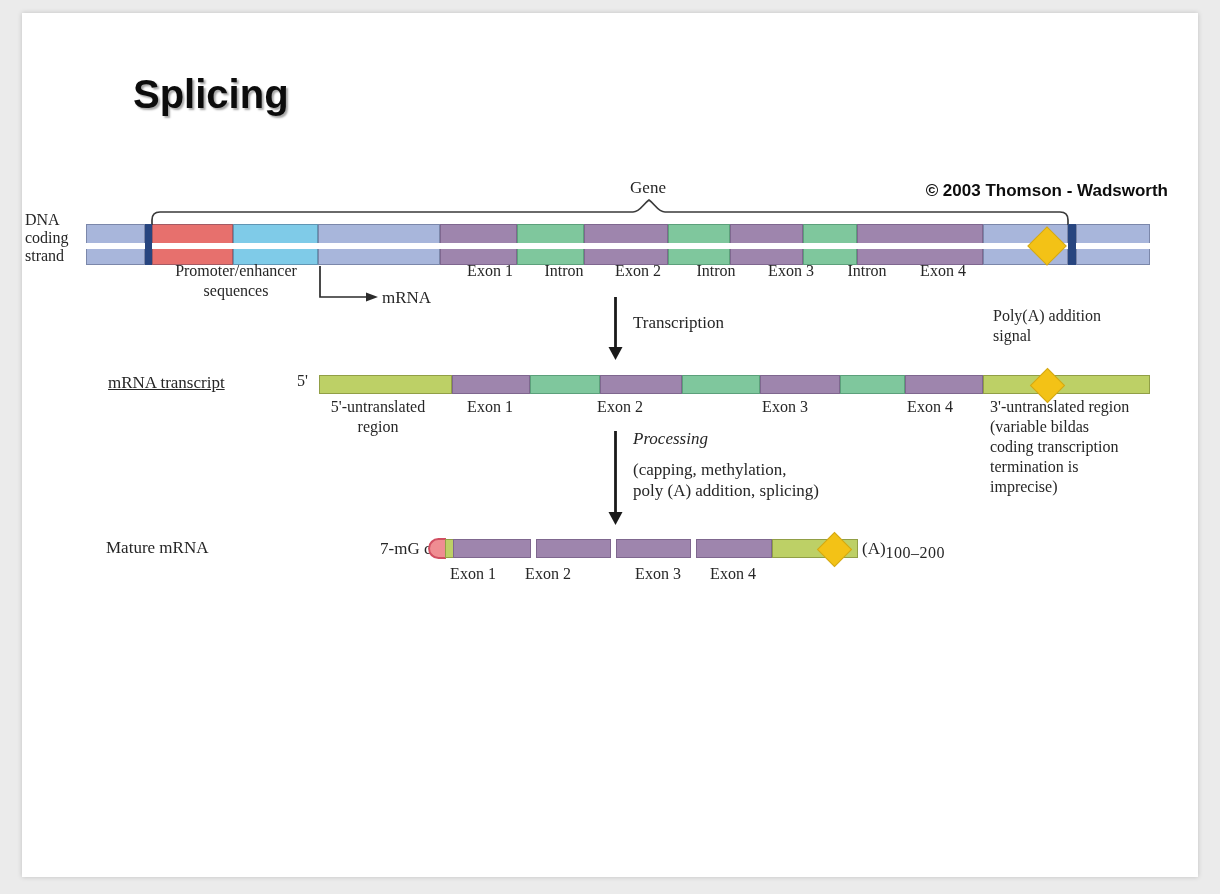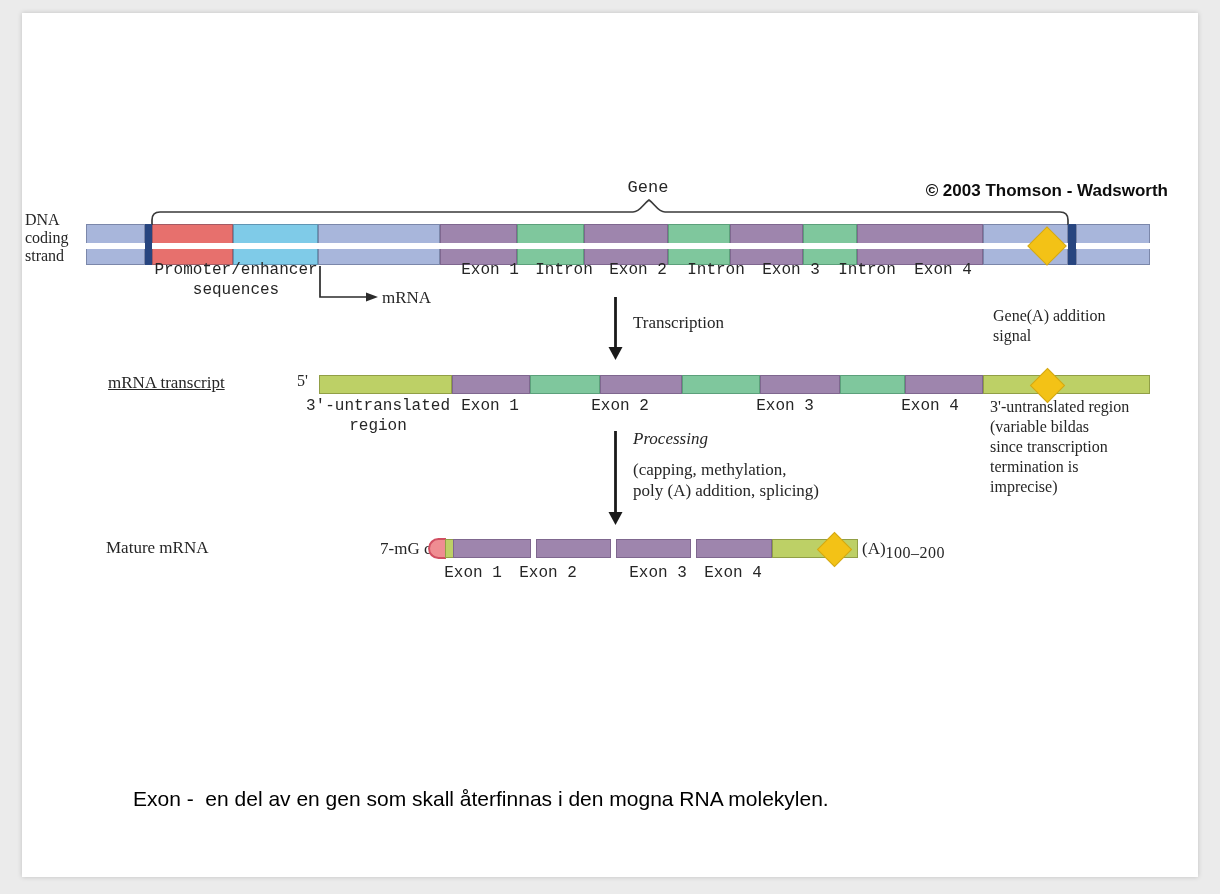--- a/index.html
+++ b/index.html
@@ -6,21 +6,21 @@
   #page{position:relative;width:1220px;height:894px;background:var(--background,#ebebeb);overflow:hidden;
         font-family:"Liberation Serif",serif;color:var(--text,#262626);}
   #slide{position:absolute;left:22px;top:13px;width:1176px;height:864px;background:var(--slide,#fff);
          box-shadow:0 0 5px rgba(0,0,0,.18);}
   .title{position:absolute;left:133px;top:72px;font-family:"Liberation Sans",sans-serif;
          font-size:40px;font-weight:700;color:#0c0c0c;text-shadow:2px 2px 2px rgba(0,0,0,.35);}
   .copyright{position:absolute;right:52px;top:181px;font-family:"Liberation Sans",sans-serif;
              font-size:17px;font-weight:700;color:#0d0d0d;}
   .lbl{position:absolute;font-size:16px;line-height:19px;white-space:nowrap;}
   .lbl17{position:absolute;font-size:17px;line-height:21px;white-space:nowrap;}
-  .ctr{text-align:center;transform:translateX(-50%);font-family:Liberation Mono, monospace;}
+  .ctr{text-align:center;transform:translateX(-50%);}
   .bar{position:absolute;}
   .seg{position:absolute;top:0;height:100%;box-sizing:border-box;border:1px solid rgba(40,50,80,.35);}
   .seg.flank{background:var(--flank);}
   .seg.boundary{background:var(--boundary);border-color:var(--boundary);}
   .seg.promoter{background:var(--promoter);}
   .seg.start-site{background:var(--start-site);}
   .seg.exon{background:var(--exon);border-color:rgba(70,50,90,.35);}
   .seg.intron{background:var(--intron);border-color:rgba(30,90,60,.35);}
   .seg.utr{background:var(--utr);border-color:rgba(90,100,30,.45);}
   .diamond{position:absolute;background:var(--signal);border:1px solid rgba(120,90,0,.25);}
@@ -31,20 +31,21 @@
   .notes{position:absolute;left:133px;top:731px;font-family:"Liberation Sans",sans-serif;
          font-size:21px;line-height:27px;color:#000;white-space:pre-wrap;}
   .sub{font-size:16px;vertical-align:-4px;letter-spacing:.5px;}
 </style>
 </head>
 <body>
 
 <div id="page">
   <div id="slide"></div>
 
+  <div class="title">Splicing</div>
   <div class="copyright">© 2003 Thomson - Wadsworth</div>
 
   <div class="lbl" style="left:25px;top:211px;line-height:18px;">
     <div>DNA</div>
     <div>coding</div>
     <div>strand</div>
   </div>
 
   <div class="lbl17 ctr" style="left:648px;top:177px;">Gene</div>
 
@@ -74,50 +75,50 @@
   <div class="lbl ctr" style="left:564px;top:261px;">Intron</div>
   <div class="lbl ctr" style="left:638px;top:261px;">Exon 2</div>
   <div class="lbl ctr" style="left:716px;top:261px;">Intron</div>
   <div class="lbl ctr" style="left:791px;top:261px;">Exon 3</div>
   <div class="lbl ctr" style="left:867px;top:261px;">Intron</div>
   <div class="lbl ctr" style="left:943px;top:261px;">Exon 4</div>
 
   <div class="lbl17" style="left:382px;top:287px;">mRNA</div>
   <div class="lbl17" style="left:633px;top:312px;">Transcription</div>
 
-  <div class="lbl" style="left:993px;top:306px;">Gene(A) addition</div>
+  <div class="lbl" style="left:993px;top:306px;">Poly(A) addition</div>
   <div class="lbl" style="left:993px;top:326px;">signal</div>
 
   <div class="lbl17" style="left:108px;top:372px;text-decoration:underline;">mRNA transcript</div>
   <div class="lbl" style="left:297px;top:371px;">5'</div>
 
   <div class="bar" style="left:319px;top:375px;width:831px;height:19px;">
     <div class="seg utr" style="left:0;width:133px;"></div>
     <div class="seg exon" style="left:133px;width:78px;"></div>
     <div class="seg intron" style="left:211px;width:70px;"></div>
     <div class="seg exon" style="left:281px;width:82px;"></div>
     <div class="seg intron" style="left:363px;width:78px;"></div>
     <div class="seg exon" style="left:441px;width:80px;"></div>
     <div class="seg intron" style="left:521px;width:65px;"></div>
     <div class="seg exon" style="left:586px;width:78px;"></div>
     <div class="seg utr" style="left:664px;width:167px;"></div>
     <div class="diamond" style="left:716px;top:-2px;width:23px;height:23px;transform:rotate(45deg);"></div>
   </div>
 
-  <div class="lbl ctr" style="left:378px;top:397px;">3'-untranslated</div>
+  <div class="lbl ctr" style="left:378px;top:397px;">5'-untranslated</div>
   <div class="lbl ctr" style="left:378px;top:417px;">region</div>
   <div class="lbl ctr" style="left:490px;top:397px;">Exon 1</div>
   <div class="lbl ctr" style="left:620px;top:397px;">Exon 2</div>
   <div class="lbl ctr" style="left:785px;top:397px;">Exon 3</div>
   <div class="lbl ctr" style="left:930px;top:397px;">Exon 4</div>
 
   <div class="lbl" style="left:990px;top:397px;line-height:20px;white-space:normal;width:210px;">
     <div>3'-untranslated region</div>
     <div>(variable bildas</div>
-    <div>since transcription</div>
+    <div>coding transcription</div>
     <div>termination is</div>
     <div>imprecise)</div>
   </div>
 
   <div class="lbl17" style="left:633px;top:428px;font-style:italic;">Processing</div>
   <div class="lbl17" style="left:633px;top:459px;">(capping, methylation,</div>
   <div class="lbl17" style="left:633px;top:480px;">poly (A) addition, splicing)</div>
 
   <div class="lbl17" style="left:106px;top:537px;">Mature mRNA</div>
   <div class="lbl17" style="left:352px;top:538px;margin-left:28px;">7-mG cap</div>
@@ -134,21 +135,20 @@
   </div>
 
   <div class="lbl17" style="left:862px;top:538px;"><span>(A)</span><span class="sub">100–200</span></div>
 
   <div class="lbl ctr" style="left:473px;top:564px;">Exon 1</div>
   <div class="lbl ctr" style="left:548px;top:564px;">Exon 2</div>
   <div class="lbl ctr" style="left:658px;top:564px;">Exon 3</div>
   <div class="lbl ctr" style="left:733px;top:564px;">Exon 4</div>
 
   <div class="notes">
-    <div>Exon -  en del av en gen som skall återfinnas i den mogna RNA molekylen.</div>
   </div>
 
   <svg class="overlay" width="1220" height="894" viewBox="0 0 1220 894">
     <path d="M152,225 L152,220 Q152,212 160,212 L633,212 C640,212 643,204 649,200 C655,204 658,212 665,212 L1060,212 Q1068,212 1068,220 L1068,225" fill="none" stroke="#3a3a3a" stroke-width="1.7"></path>
     <path d="M320,266 L320,297 L366,297" fill="none" stroke="#2b2b2b" stroke-width="1.7"></path>
     <polygon points="366,292.5 378,297 366,301.5" fill="#2b2b2b"></polygon>
     <line x1="615.5" y1="297" x2="615.5" y2="349" stroke="#1a1a1a" stroke-width="2.8"></line>
     <polygon points="608.5,347 622.5,347 615.5,360" fill="#1a1a1a"></polygon>
     <line x1="615.5" y1="431" x2="615.5" y2="514" stroke="#1a1a1a" stroke-width="2.8"></line>
     <polygon points="608.5,512 622.5,512 615.5,525" fill="#1a1a1a"></polygon>

